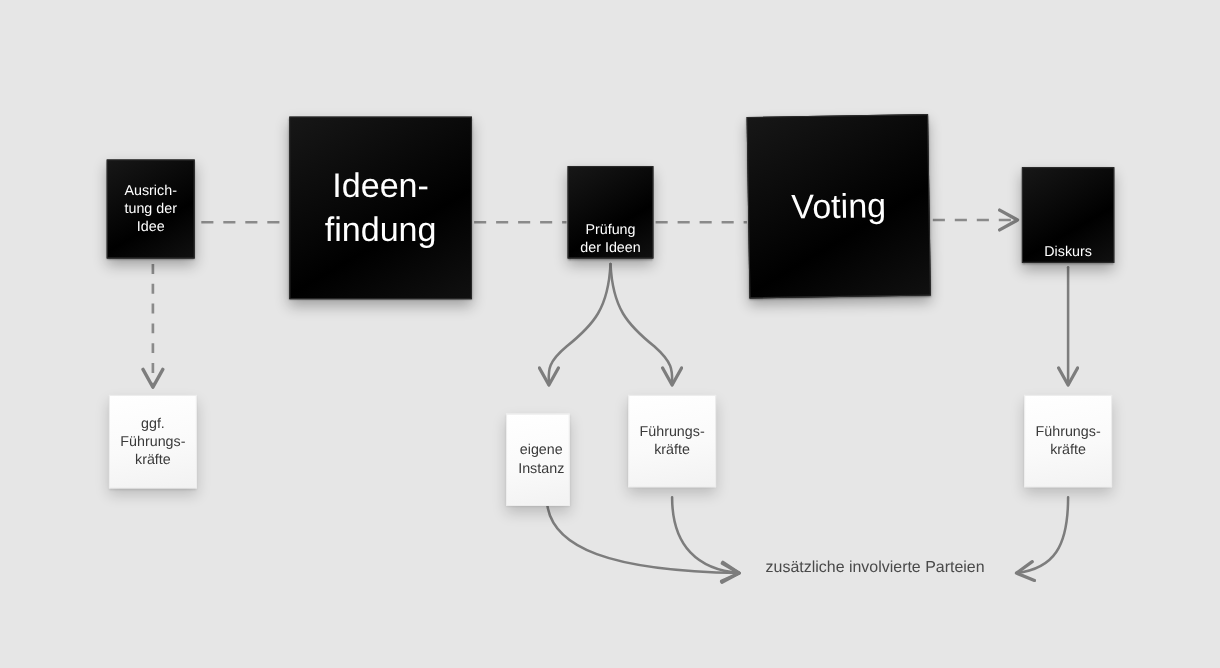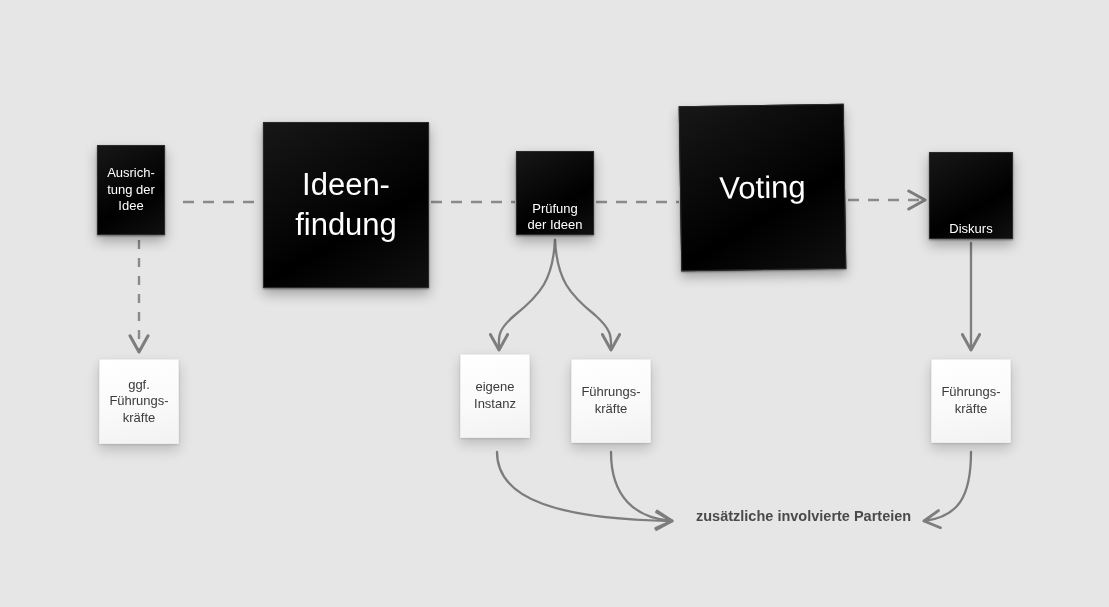--- a/index.html
+++ b/index.html
@@ -52,41 +52,40 @@
   }
   .node.light {
     background: #fbfbfb;
     color: #3a3a3a;
     background-image: linear-gradient(170deg, #ffffff 0%, #fafafa 55%, #f2f2f2 100%);
     box-shadow: 0 6px 12px rgba(0,0,0,0.18), 0 1px 2px rgba(0,0,0,0.12);
     border: 1px solid #ededed;
   }
 
   
-  #n-ausrichtung { left: 97px;  top: 145px; width: 68px;  height: 90px;  font-size: 13px; justify-content: center; }
-  #n-ideenfindung{ left: 263px; top: 106px; width: 166px; height: 166px; font-size: 31px; margin-top: 16px; }
+  #n-ausrichtung { left: 97px;  top: 145px; width: 80px;  height: 90px;  font-size: 13px; justify-content: center; }
+  #n-ideenfindung{ left: 263px; top: 106px; width: 166px; height: 166px; font-size: 31px; }
   #n-pruefung    { left: 516px; top: 151px; width: 78px;  height: 84px;  font-size: 13px; align-items: flex-end; }
   #n-voting      { left: 680px; top: 105px; width: 165px; height: 165px; font-size: 31px;
                    transform: rotate(-0.9deg); }
   #n-diskurs     { left: 929px; top: 152px; width: 84px;  height: 87px;  font-size: 13px; align-items: flex-end; }
 
   #n-ggf         { left: 99px;  top: 359px; width: 80px;  height: 85px;  font-size: 13px; justify-content: center; }
-  #n-eigene      { left: 460px; top: 354px; width: 70px;  height: 84px;  font-size: 13px; }
+  #n-eigene      { left: 460px; top: 376px; width: 58px;  height: 84px;  font-size: 13px; justify-content: flex-end; }
   #n-fuehr-mid   { left: 571px; top: 359px; width: 80px;  height: 84px;  font-size: 13px; }
   #n-fuehr-right { left: 931px; top: 359px; width: 80px;  height: 84px;  font-size: 13px; }
 
   #lbl-parteien {
     position: absolute;
     left: 696px;
     top: 508px;
     font-size: 14.5px;
     color: #4a4a4a;
     white-space: nowrap;
     z-index: 3;
-    font-weight: bold;
   }
 </style>
 </head>
 <body>
 
 <div id="canvas">
 
   <svg id="connectors" viewBox="0 0 1109 607" xmlns="http://www.w3.org/2000/svg">
     <defs>
       <marker id="arrowOpen" viewBox="0 0 12 12" refX="10" refY="6" markerWidth="9" markerHeight="9" orient="auto-start-reverse">

